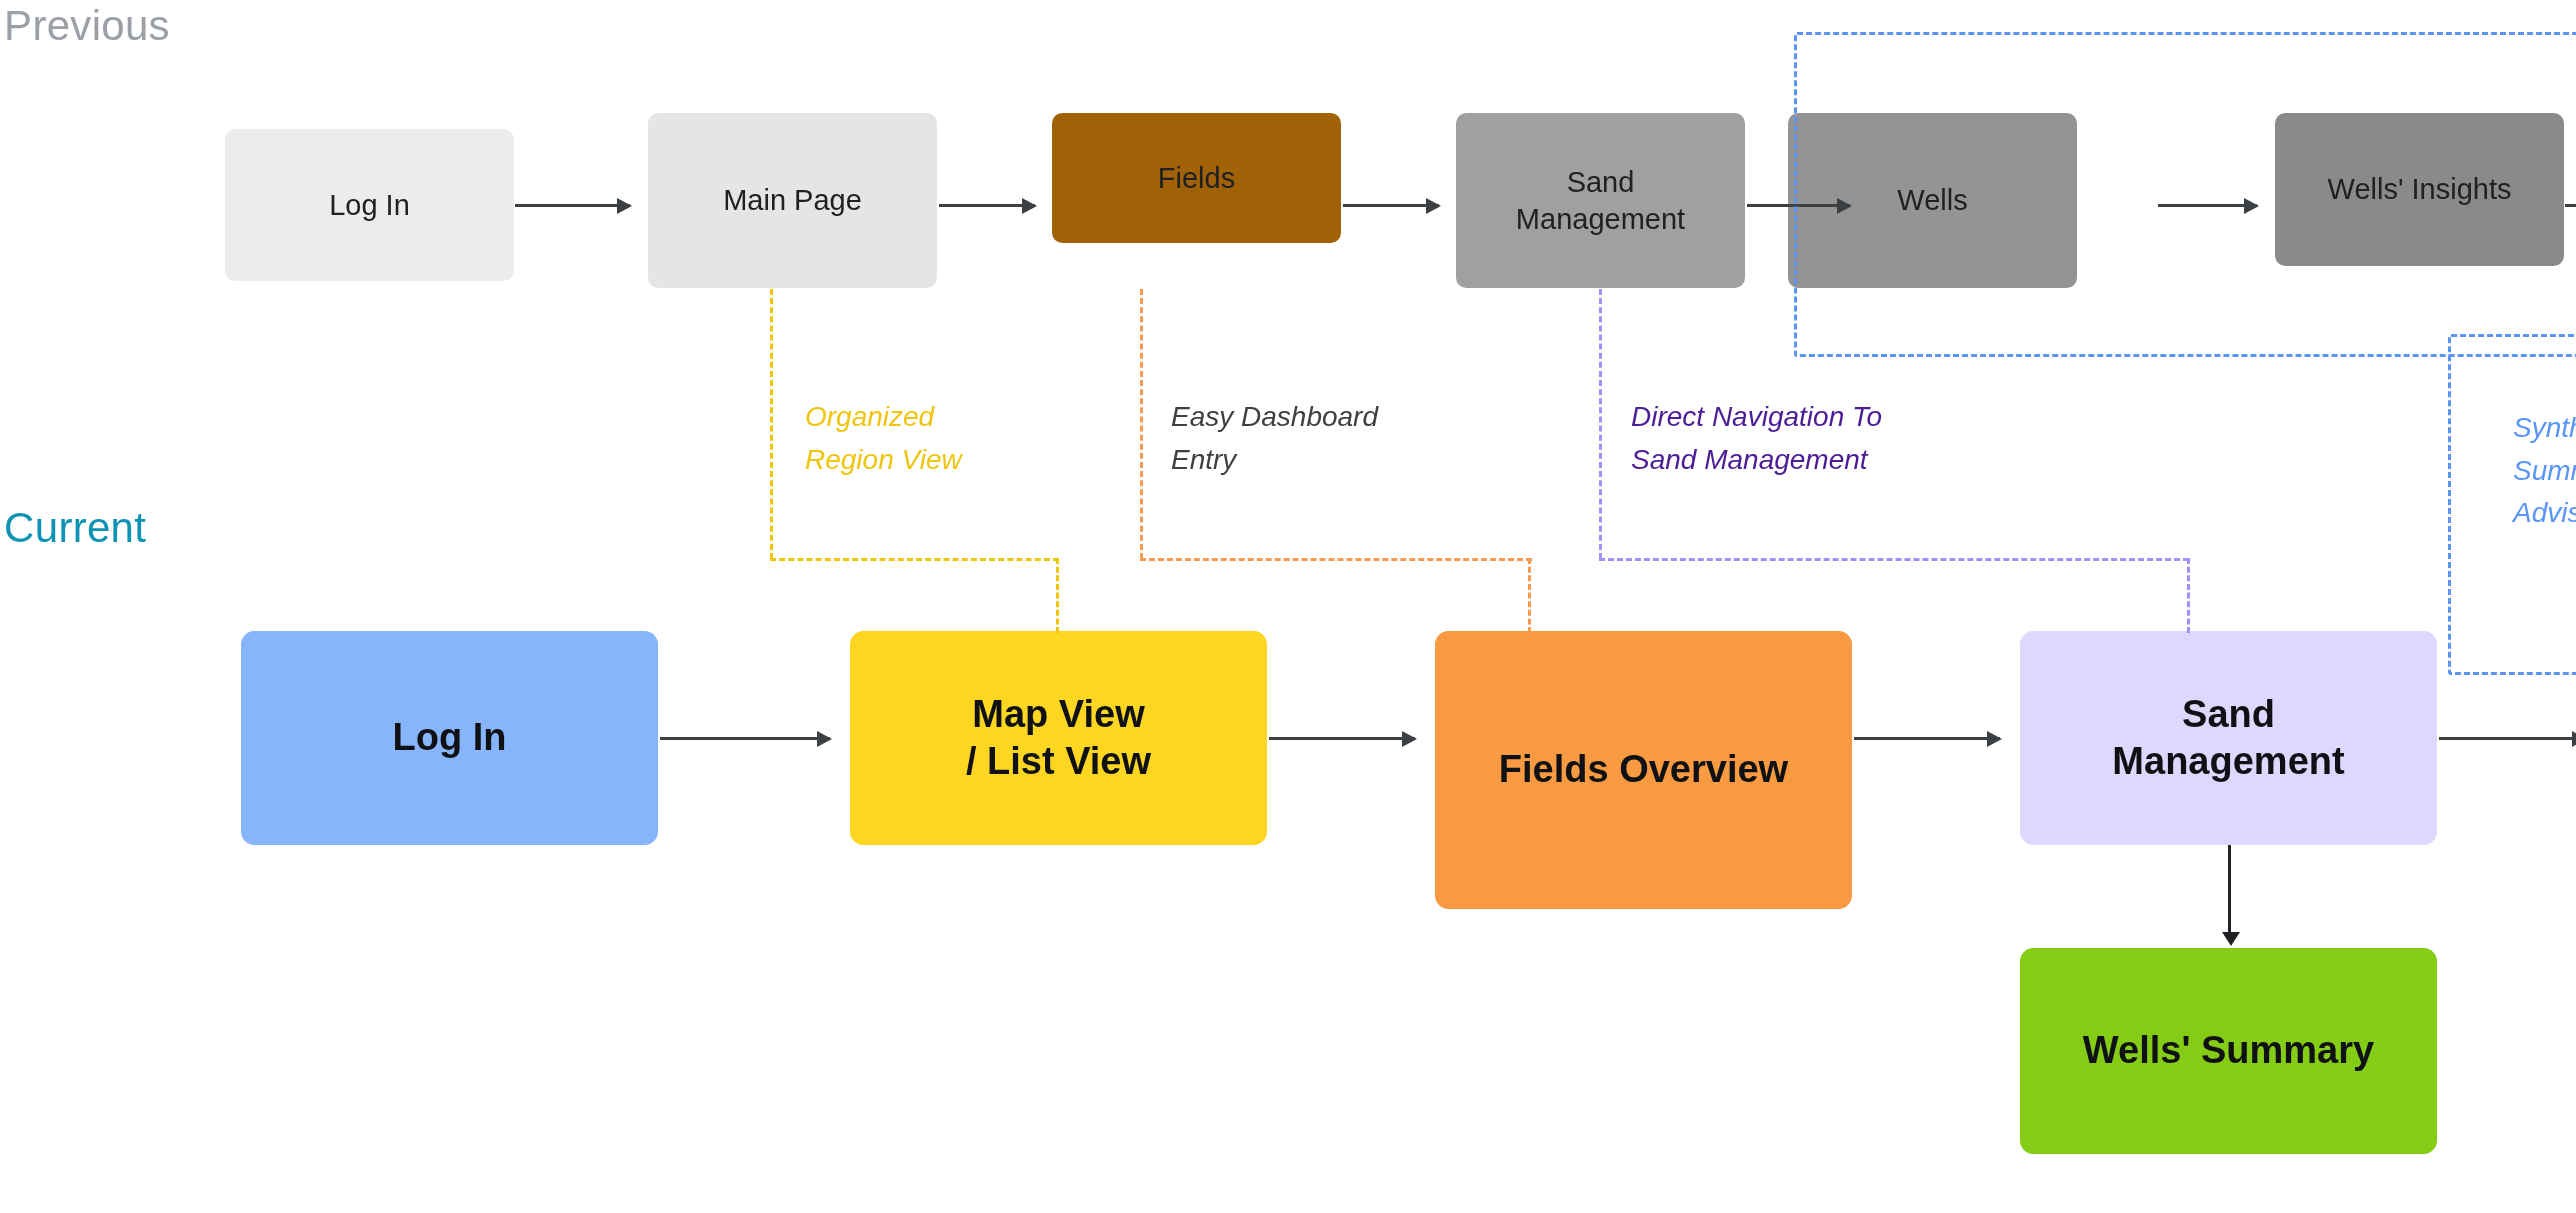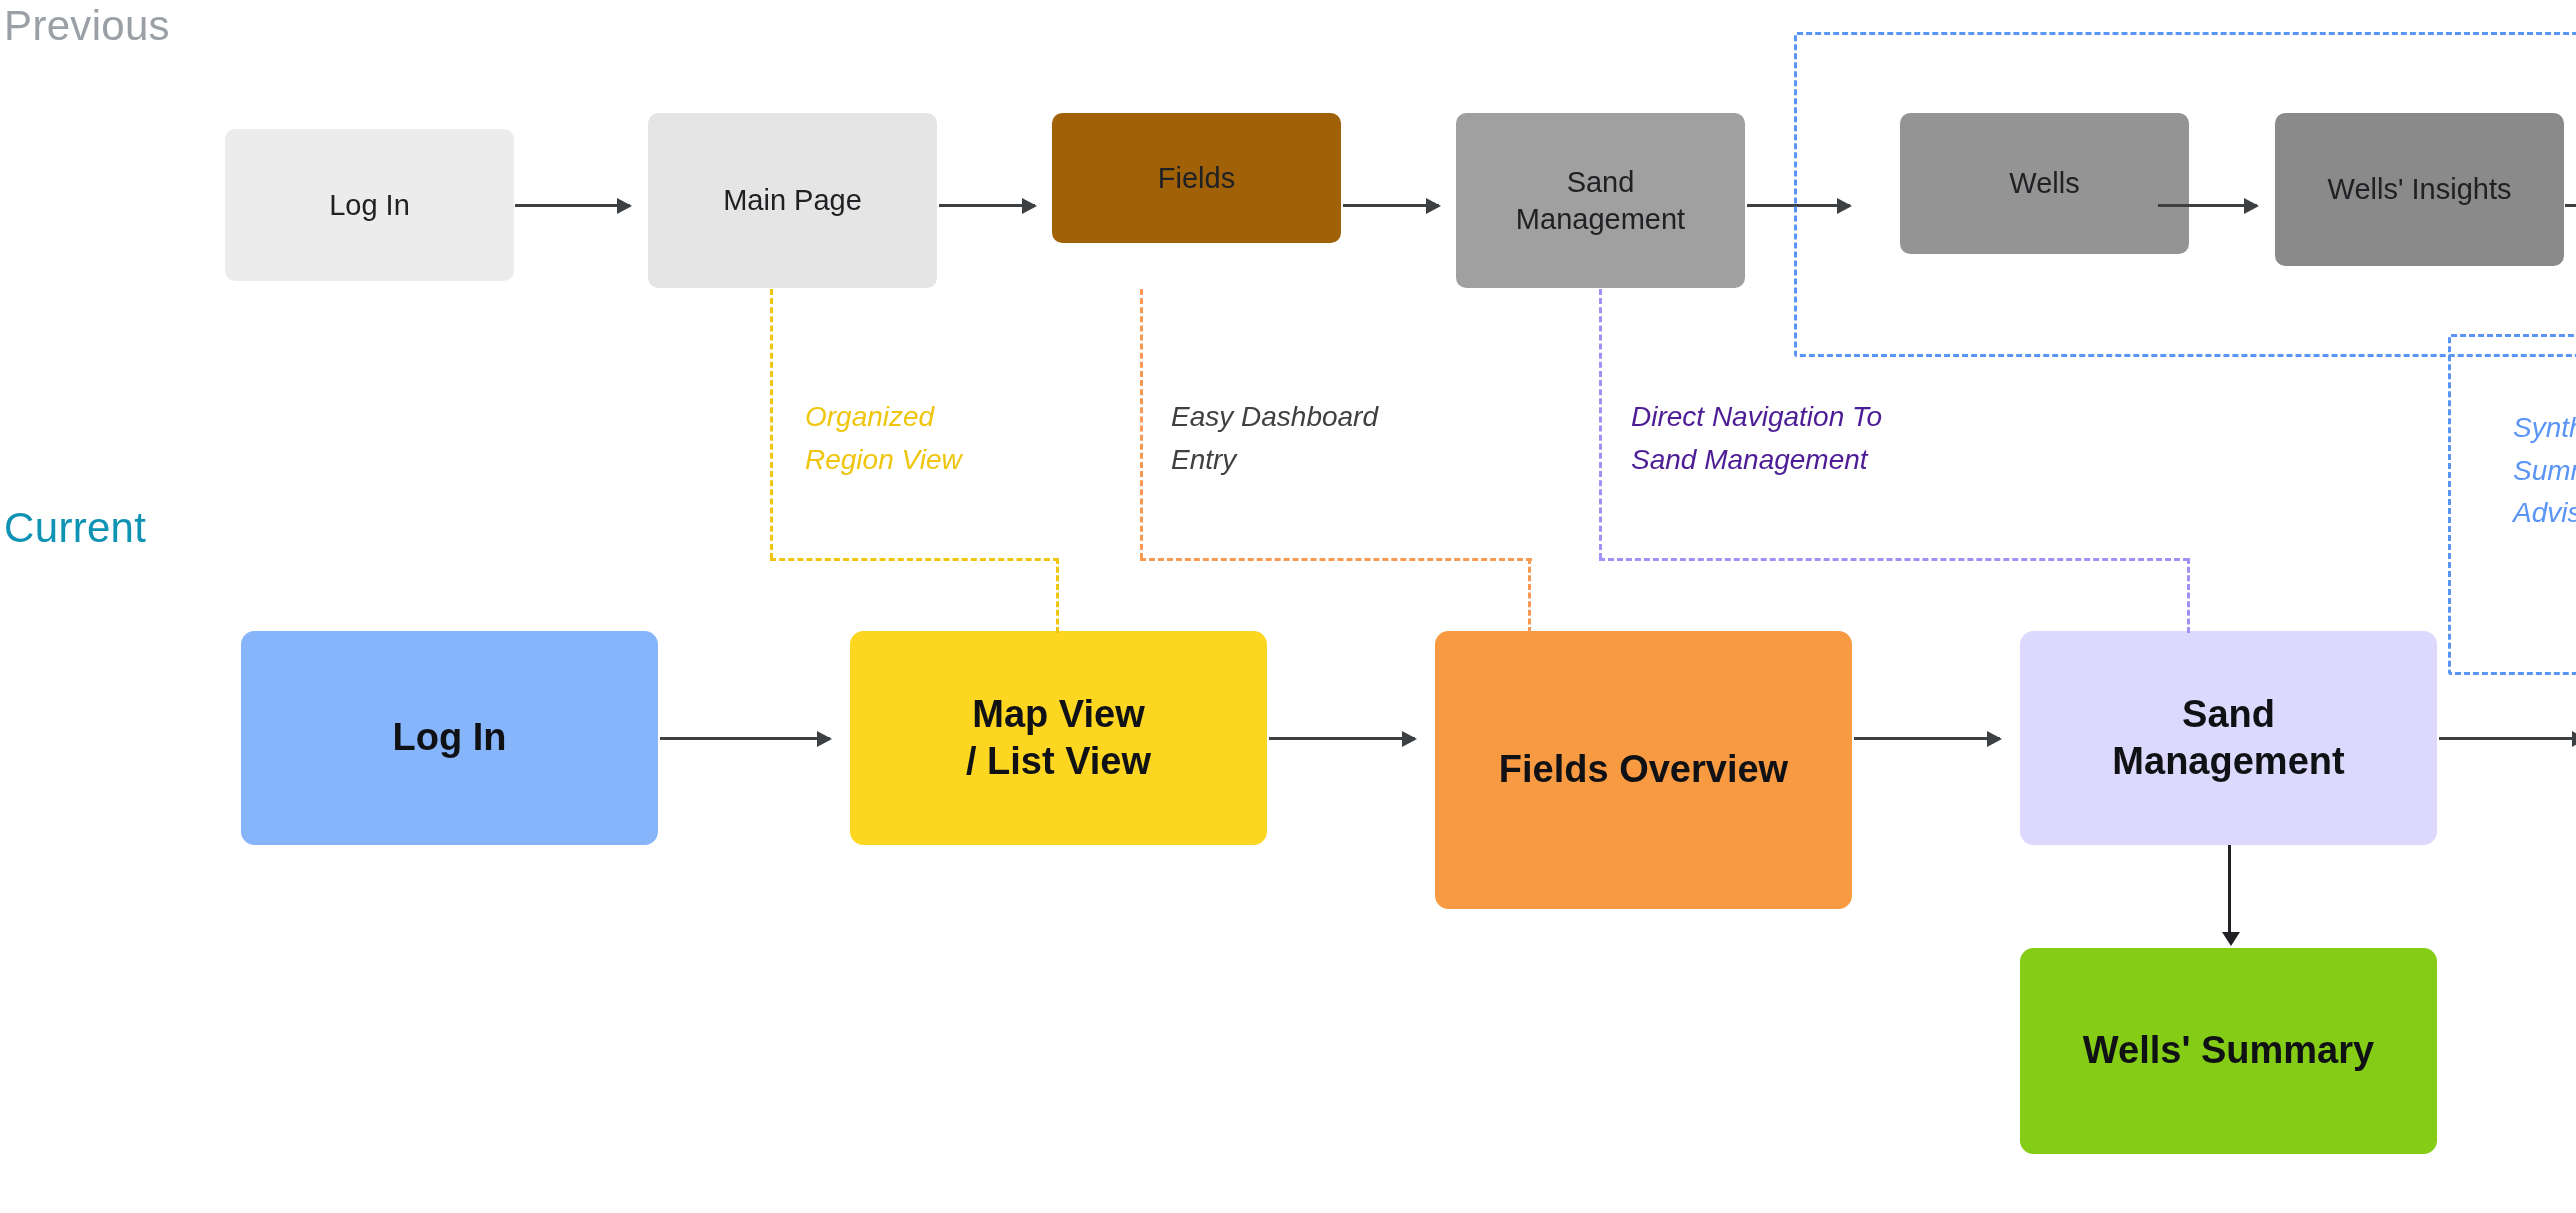--- a/index.html
+++ b/index.html
@@ -158,21 +158,21 @@
 
   <div class="node prev" style="left:1052px; top:113px; width:289px; height:130px; background:#a16207;">
     <span class="node-text">Fields</span>
   </div>
 
   <div class="node prev" style="left:1456px; top:113px; width:289px; height:175px; background:#a0a0a0;">
     <span class="node-text">Sand
 Management</span>
   </div>
 
-  <div class="node prev" style="left:1900px; top:113px; width:289px; height:141px; background:#949494;">
+  <div class="node prev" style="left:1788px; top:113px; width:289px; height:175px; background:#949494;">
     <span class="node-text">Wells</span>
   </div>
 
   <div class="node prev" style="left:2275px; top:113px; width:289px; height:153px; background:#8a8a8a;">
     <span class="node-text">Wells' Insights</span>
   </div>
 
   <div class="arrow-h" style="left:515px; top:204px; width:115px;"></div>
   <div class="arrow-h" style="left:939px; top:204px; width:96px;"></div>
   <div class="arrow-h" style="left:1343px; top:204px; width:96px;"></div>

